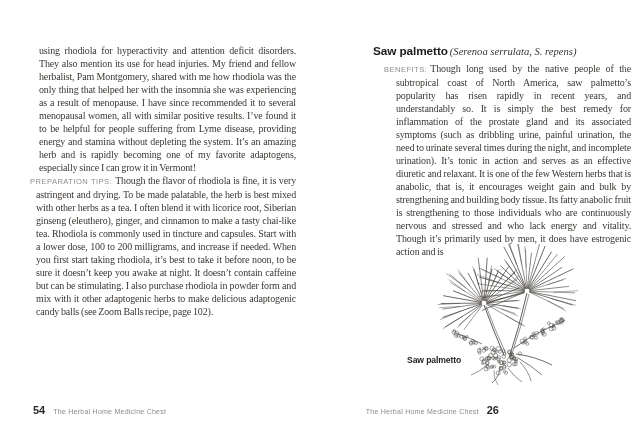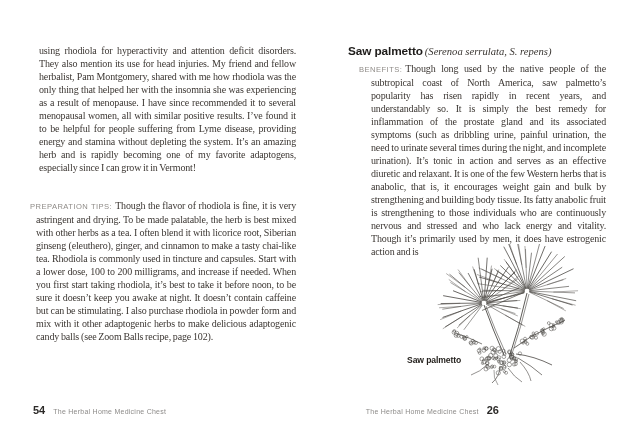--- a/index.html
+++ b/index.html
@@ -11,34 +11,34 @@
   .spread {
     position: relative;
     width: 524px; height: 444px;
     background: #ffffff;
     font-family: "Liberation Serif", serif;
     text-decoration: underline;
   }
   
   .text-col { position: absolute; top: 44px; }
   .left-col  { left: 30px;  width: 266px; }
-  .right-col { left: 348px; width: 258px; }
+  .right-col { left: 373px; width: 258px; }
 
   p.body {
     margin: 0;
     font-family: "Liberation Serif", serif;
     font-size: 10px;
     line-height: 13px;
     letter-spacing: -0.15px;
     word-spacing: -0.5px;
     color: #3c3733;
     text-align: justify;
   }
   p.cont { padding-left: 9px; }
-  p.tips { padding-left: 6px; text-indent: -6px; margin-top: 25px; }
+  p.tips { padding-left: 6px; text-indent: -6px; }
 
   .label {
     font-family: "Liberation Sans", sans-serif;
     font-size: 7.6px;
     letter-spacing: 0.45px;
     color: #8f8b87;
     margin-right: 3px;
     text-transform: uppercase;
   }
 

